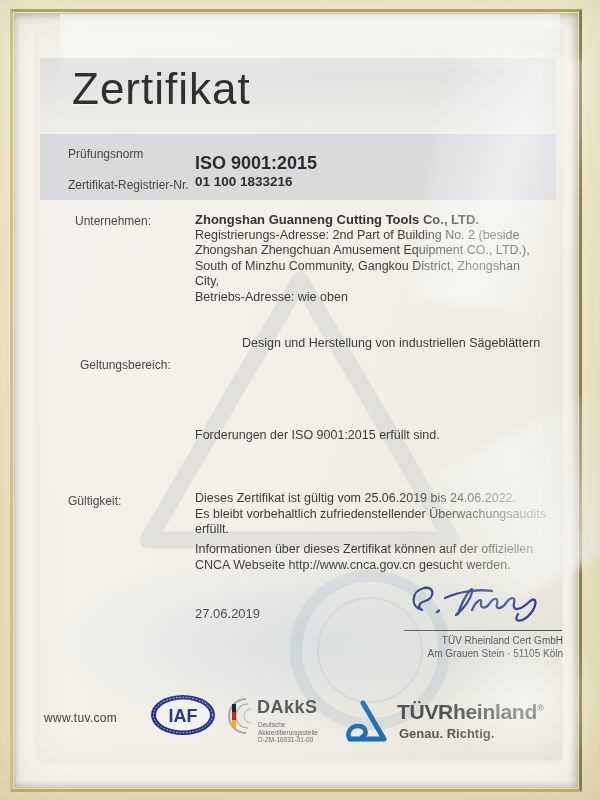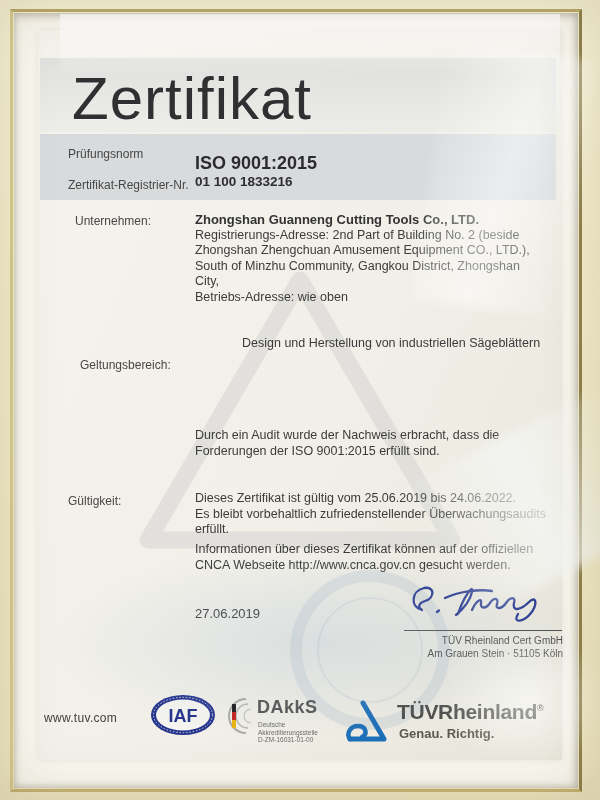--- a/index.html
+++ b/index.html
@@ -24,21 +24,21 @@
   
   .band-title  { position:absolute; left:40px; top:58px; width:516px; height:74px;
                  background:linear-gradient(180deg, rgba(202,205,208,.48), rgba(224,226,228,.30)); }
   .band-fields { position:absolute; left:40px; top:134px; width:516px; height:66px;
                  background:#d8dadc; }
 
   .abs { position:absolute; }
   .label { font-size:12px; color:#474747; }
   .val   { font-size:12.5px; color:#3b3b3b; line-height:15.6px; }
 
-  .title { left:72px; top:64px; font-size:60px; color:#303032; letter-spacing:1px;
+  .title { left:72px; top:64px; font-size:44px; color:#303032; letter-spacing:1px;
            text-shadow:0 1px 0 rgba(255,255,255,.35); }
 
   .std-label { left:68px; top:147px; }
   .std-val   { left:195px; top:153px; font-size:18px; font-weight:bold; color:#2c2c2e; }
   .reg-label { left:68px; top:178px; }
   .reg-val   { left:195px; top:174px; font-size:13.5px; font-weight:bold; color:#2e2e30; }
 
   .comp-label  { left:75px; top:214px; }
   .comp-block  { left:195px; top:212px; width:340px; }
   .comp-name   { font-size:13px; font-weight:bold; color:#333335; line-height:15.6px; }
@@ -115,21 +115,20 @@
     <div class="val">Registrierungs-Adresse: 2nd Part of Building No. 2 (beside</div>
     <div class="val">Zhongshan Zhengchuan Amusement Equipment CO., LTD.),</div>
     <div class="val">South of Minzhu Community, Gangkou District, Zhongshan City,</div>
     <div class="val">Betriebs-Adresse: wie oben</div>
   </div>
 
   <div class="abs label scope-label">Geltungsbereich:</div>
   <div class="abs val scope-val">Design und Herstellung von industriellen Sägeblättern</div>
 
   <div class="abs audit-block">
-    <div class="val">Durch ein Audit wurde der Nachweis erbracht, dass die</div>
     <div class="val">Forderungen der ISO 9001:2015 erfüllt sind.</div>
   </div>
 
   <div class="abs label vali-label">Gültigkeit:</div>
   <div class="abs vali-block">
     <div class="val">Dieses Zertifikat ist gültig vom 25.06.2019 bis 24.06.2022.</div>
     <div class="val">Es bleibt vorbehaltlich zufriedenstellender Überwachungsaudits</div>
     <div class="val">erfüllt.</div>
   </div>
 

